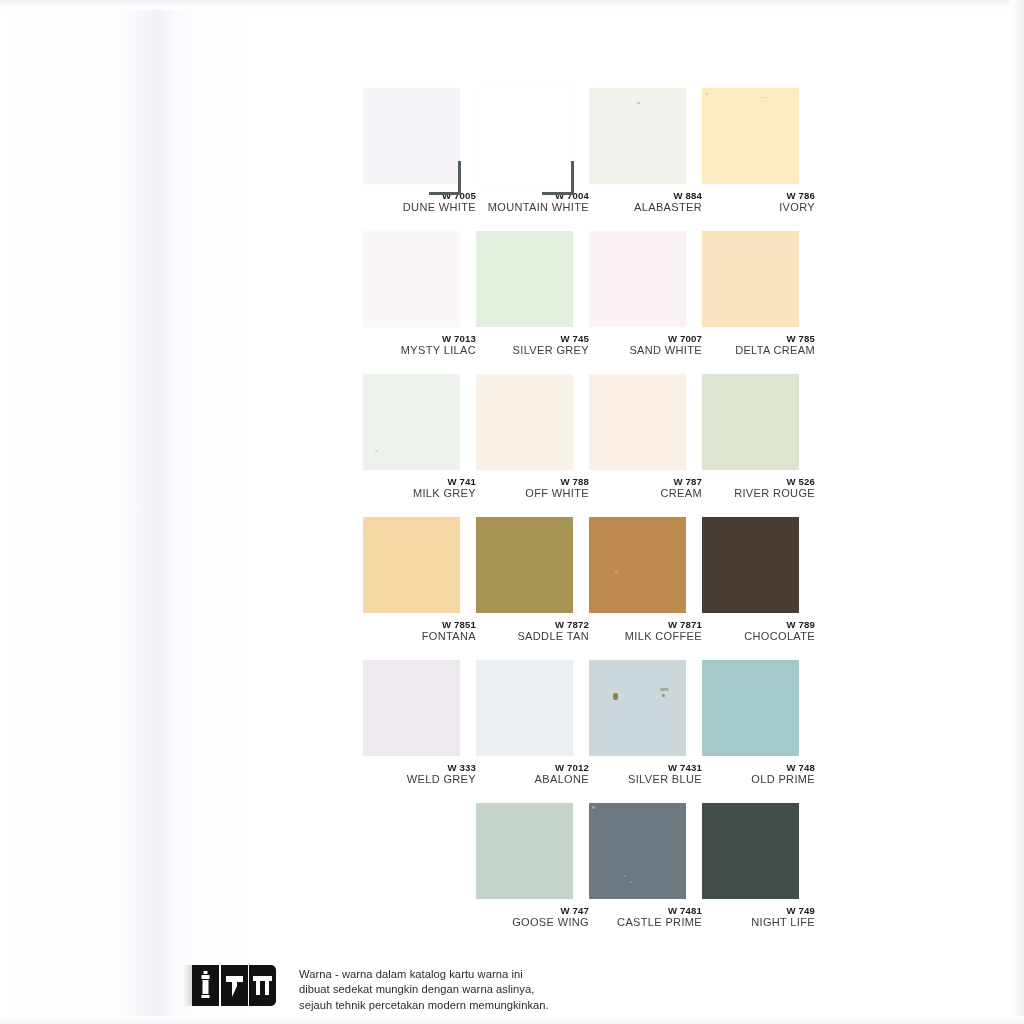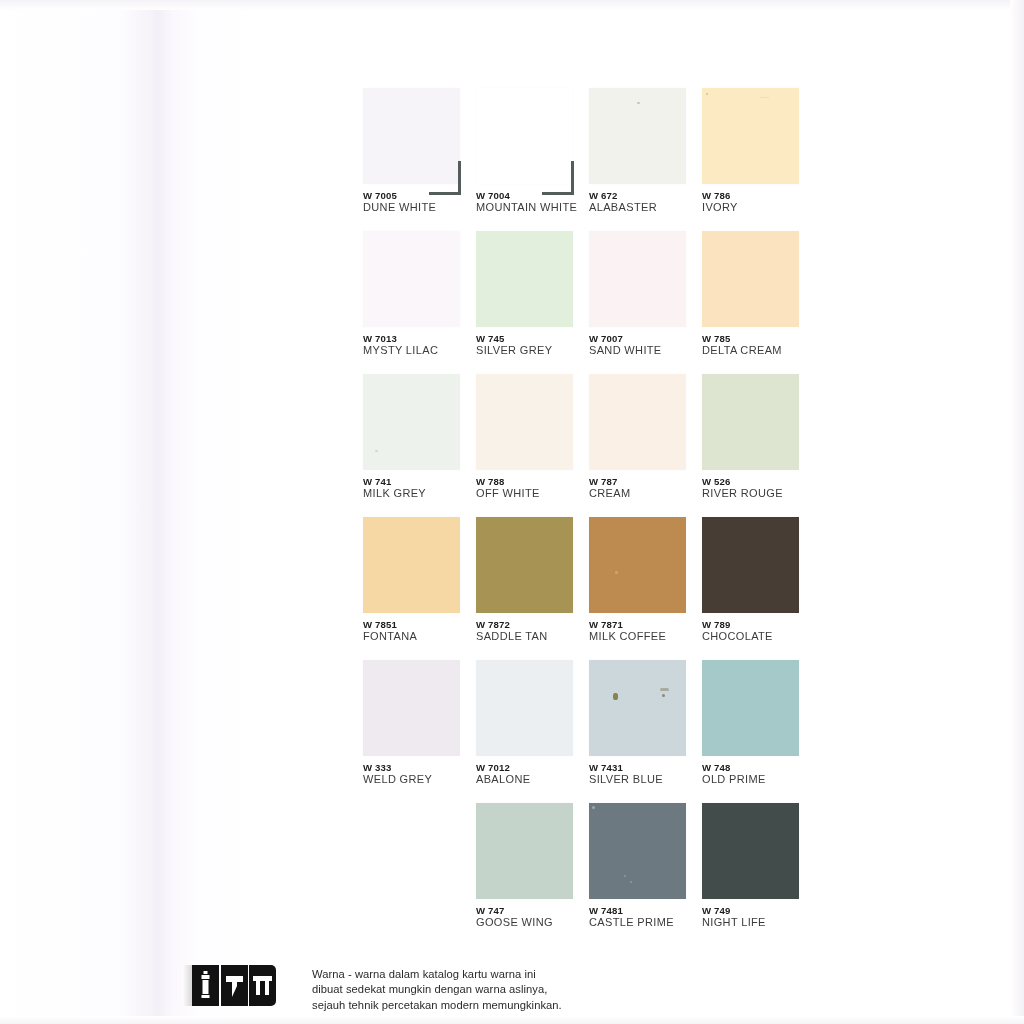--- a/index.html
+++ b/index.html
@@ -56,20 +56,21 @@
   
   .grid {
     position: absolute;
     left: 363px;
     top: 88px;
     width: 452px;
   }
   .row {
     display: flex;
     height: 143px;
+    text-align: right;
   }
   .cell {
     width: 116px;
     margin-right: 0px;
     position: relative;
   }
   .cell.spacer { visibility: hidden; }
 
   .chip {
     width: 97px;
@@ -128,21 +129,20 @@
     opacity: 0.55;
   }
 
   
   .footer {
     position: absolute;
     left: 182px;
     top: 965px;
     display: flex;
     align-items: flex-start;
-    gap: 13px;
   }
   .logo {
     display: flex;
     align-items: center;
     height: 41px;
   }
   .logo-fade {
     width: 10px; height: 41px;
     background: linear-gradient(to right, #ffffff 0%, #d8d8d8 100%);
   }
@@ -204,21 +204,21 @@
         <div class="chip-label">
           <div class="code">W 7004</div>
           <div class="name">MOUNTAIN WHITE</div>
         </div>
       </div>
       <div class="cell">
         <div class="chip" style="background:#f2f2ed">
           <div class="speck" style="left:48px;top:14px;width:3px;height:1.6px;background:#9a9a8a"></div>
         </div>
         <div class="chip-label">
-          <div class="code">W 672</div>
+          <div class="code">W 884</div>
           <div class="name">ALABASTER</div>
         </div>
       </div>
       <div class="cell">
         <div class="chip" style="background:#fbeac2">
           <div class="speck" style="left:4px;top:5px;width:2px;height:2px;background:#b6a06a"></div>
           <div class="speck" style="left:58px;top:9px;width:9px;height:1.2px;border-radius:1px;background:#e4d2ac"></div>
         </div>
         <div class="chip-label">
           <div class="code">W 786</div>

